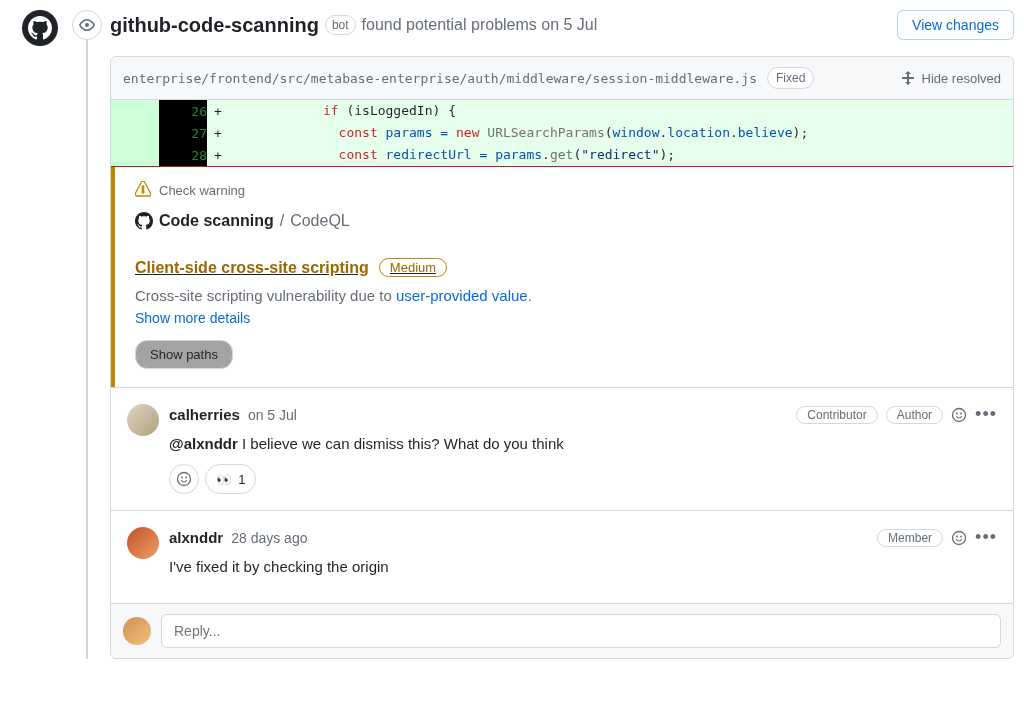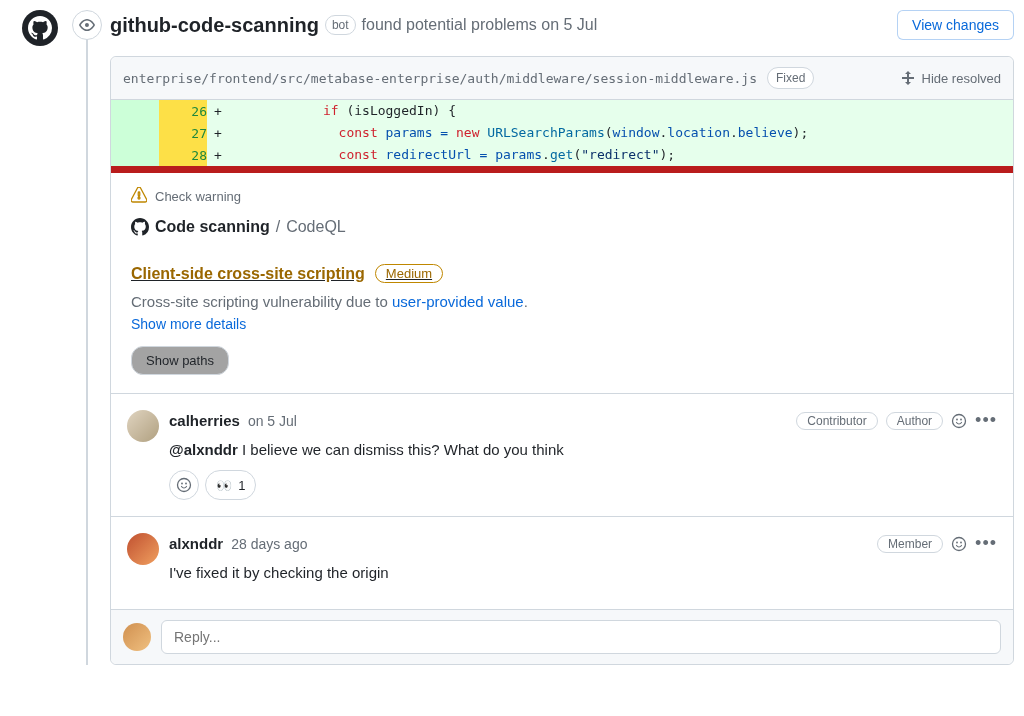--- a/index.html
+++ b/index.html
@@ -52,31 +52,31 @@
   .fixed-badge {
     border: 1px solid #d0d7de; border-radius: 12px; padding: 0 8px; font-size: 12px;
     font-family: -apple-system, sans-serif; color: #656d76; line-height: 20px; background:#fff;
   }
   .file-header .spacer { flex: 1; }
   .hide-resolved { display: flex; align-items: center; gap: 6px; color: #656d76; cursor: pointer; font-family: -apple-system, sans-serif; font-size: 13px;}
   .hide-resolved svg { width: 16px; height: 16px; }
 
   .diff-table { width: 100%; border-collapse: collapse; font-family: ui-monospace, SFMono-Regular, Menlo, Consolas, monospace; font-size: 13px; }
   .diff-table td { padding: 0; }
-  .ln-cell { width: 48px; text-align: right; padding: 0 10px; color: #1f883d; background: #fde047; user-select: none; }
+  .ln-cell { width: 48px; text-align: right; padding: 0 10px; color: #1f883d; background: #000000; user-select: none; }
   .ln-spacer { width: 48px; background: #ccffd8; }
   .plus-cell { width: 22px; text-align: center; background: #e6ffec; color: #1f2328; }
   .code-cell { background: #e6ffec; padding: 0 10px; white-space: pre; line-height: 22px; }
   .tok-kw { color: #cf222e; }
-  .tok-fn { color: #0369a1; }
+  .tok-fn { color: #737373; }
   .tok-id { color: #0550ae; }
   .tok-str { color: #0a3069; }
   .tok-op { color: #0550ae; }
 
-  .alert-block { display: flex; border-top: 7px solid #b91c1c; flex-direction: column; }
+  .alert-block { display: flex; border-top: 1px solid #b91c1c; }
   .alert-bar { width: 4px; background: #bf8700; }
   .alert-body { flex: 1; padding: 14px 20px 18px; }
   .check-warning { display: flex; align-items: center; gap: 8px; color: #656d76; font-size: 13px; margin-bottom: 12px;}
   .warn-icon { color: #bf8700; }
   .warn-icon svg { width: 16px; height: 16px; }
   .scan-line { display: flex; align-items: center; gap: 6px; font-size: 16px; margin-bottom: 28px; }
   .scan-line .mark { width: 18px; height: 18px; }
   .scan-line .mark svg { width: 18px; height: 18px; fill: #1f2328; }
   .scan-line .label { font-weight: 600; }
   .scan-line .slash { color: #656d76; font-weight: 400; }

